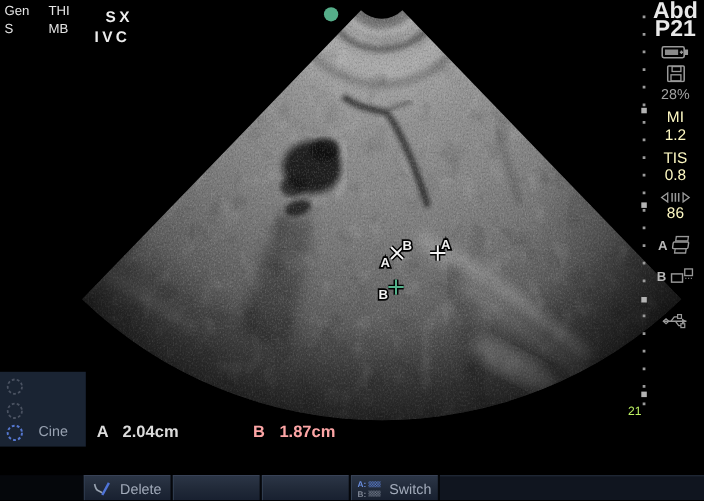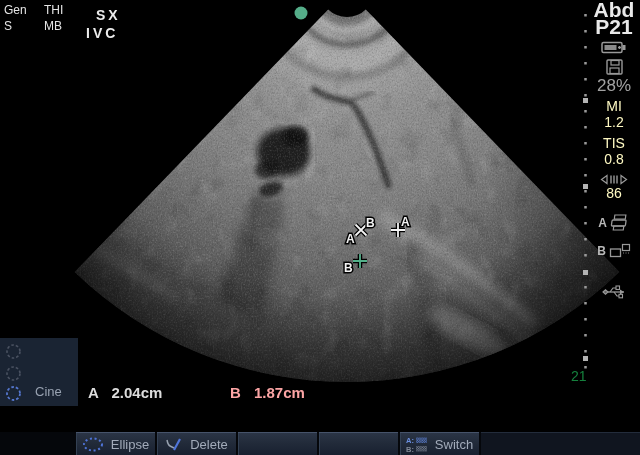--- a/index.html
+++ b/index.html
@@ -10,25 +10,25 @@
   #mode-gain{left:4px;top:2px;}
   #mode-thi{left:44px;top:2px;}
   #preset-name{left:86px;top:6px;color:#ececec;font-family:Liberation Sans, sans-serif;
                font-size:14px;line-height:18px;font-weight:bold;letter-spacing:3px;}
   #preset-name .l1{padding-left:10px;}
   
   #right-panel{position:absolute;left:588px;top:0;width:52px;height:430px;
                display:flex;flex-direction:column;align-items:center;color:#bdbdbd;}
   .rp-txt{font-size:14px;line-height:16px;color:#fef9c3;}
   .rp-strong{font-size:21px;line-height:17px;font-weight:bold;color:#e9e9e9;}
-  .rp-dim{font-size:17px;line-height:15px;color:#a2a2a2;}
+  .rp-dim{font-size:13px;line-height:15px;color:#a2a2a2;}
   .rp-row{display:flex;align-items:center;gap:3px;}
   .rp-ab{font-size:12px;font-weight:bold;color:#b9b9b9;}
   .ricon svg{display:block;}
-  #depth-readout{position:absolute;left:571px;top:368px;font-size:14px;color:#15803d;}
+  #depth-readout{position:absolute;left:571px;top:368px;font-size:11px;color:#bef264;}
   
   #meas-a{position:absolute;left:88px;top:384px;font-size:15px;font-weight:bold;color:#dcdcdc;}
   #meas-b{position:absolute;left:230px;top:384px;font-size:15px;font-weight:bold;color:#fca5a5;text-align:right;}
   .meas-val{margin-left:9px;}
   
   #cine-panel{position:absolute;left:0;top:338px;width:78px;height:68px;background:#1a2433;}
   .knob{position:absolute;left:5px;}
   #cine-label{position:absolute;left:24px;top:384px;font-size:13px;color:#98a2b1;margin-left:11px;}
   
   #toolbar{position:absolute;left:0;top:432px;width:640px;height:23px;background:#05070b;
@@ -281,28 +281,20 @@
       <svg width="17" height="17" viewBox="0 0 17 17">
         <circle cx="8.5" cy="8.5" r="6.5" fill="none" stroke="#5577cf" stroke-width="1.8" stroke-dasharray="2.6 2"></circle>
       </svg>
     </span>
   </div>
   <div id="cine-label">Cine</div>
 
   <div id="toolbar">
     <div class="spacer"></div>
 
-    <div class="tb-btn">
-      <span>
-        <svg width="22" height="15" viewBox="0 0 22 15" style="display:block">
-          <ellipse cx="11" cy="7.5" rx="9" ry="6" fill="none" stroke="#4f74d8" stroke-width="2" stroke-dasharray="2 2.6"></ellipse>
-        </svg>
-      </span>
-      <span>Ellipse</span>
-    </div>
 
     <div class="tb-btn">
       <span>
         <svg width="18" height="15" viewBox="0 0 18 15" style="display:block">
           <path d="M2,3 q1,5 3,6 t4,2" fill="none" stroke="#98a2b0" stroke-width="1.5"></path>
           <path d="M9,13 L15,2" stroke="#4f74d8" stroke-width="2.2"></path>
         </svg>
       </span>
       <span>Delete</span>
     </div>

